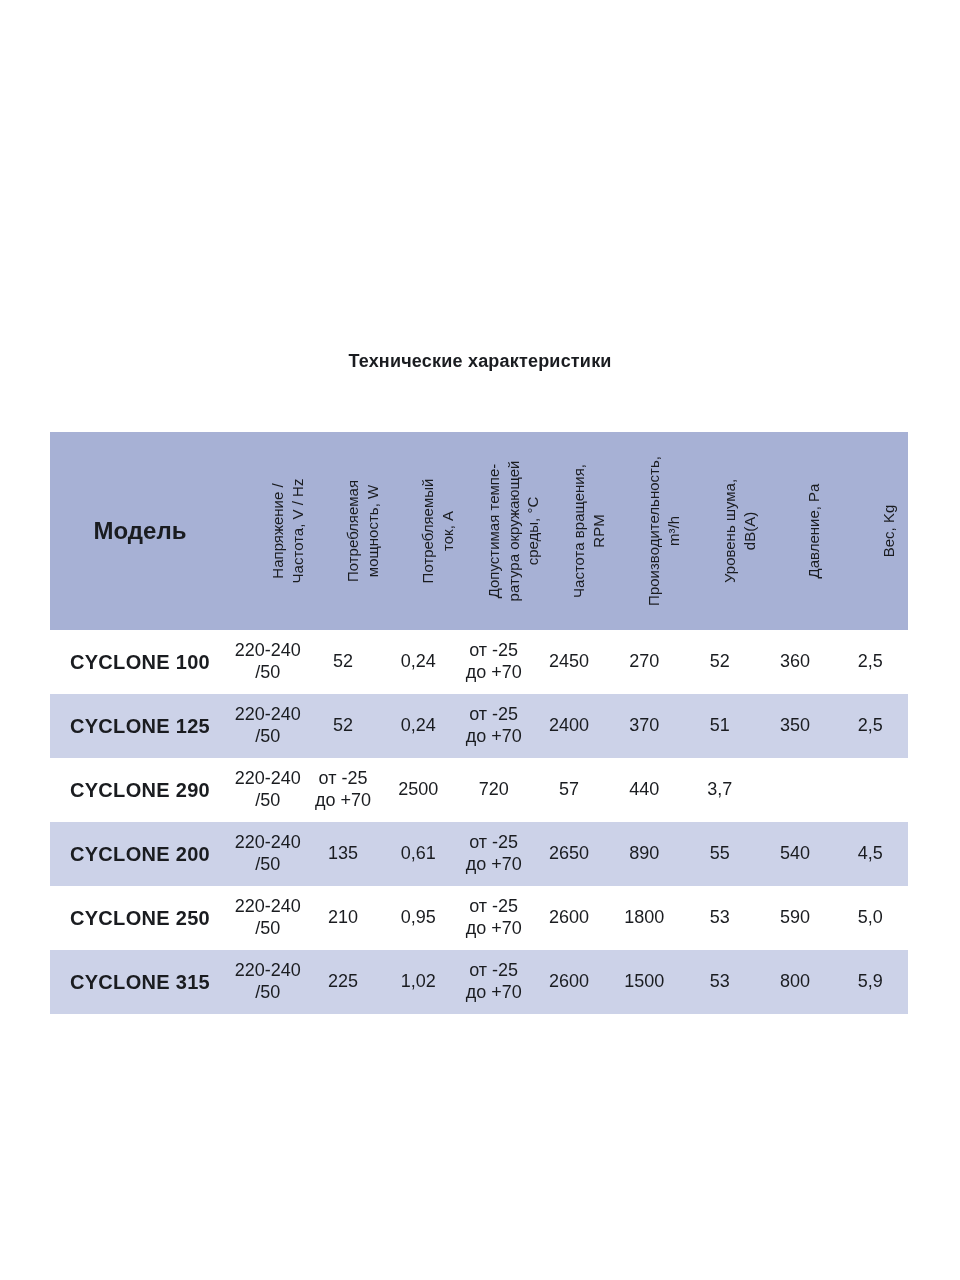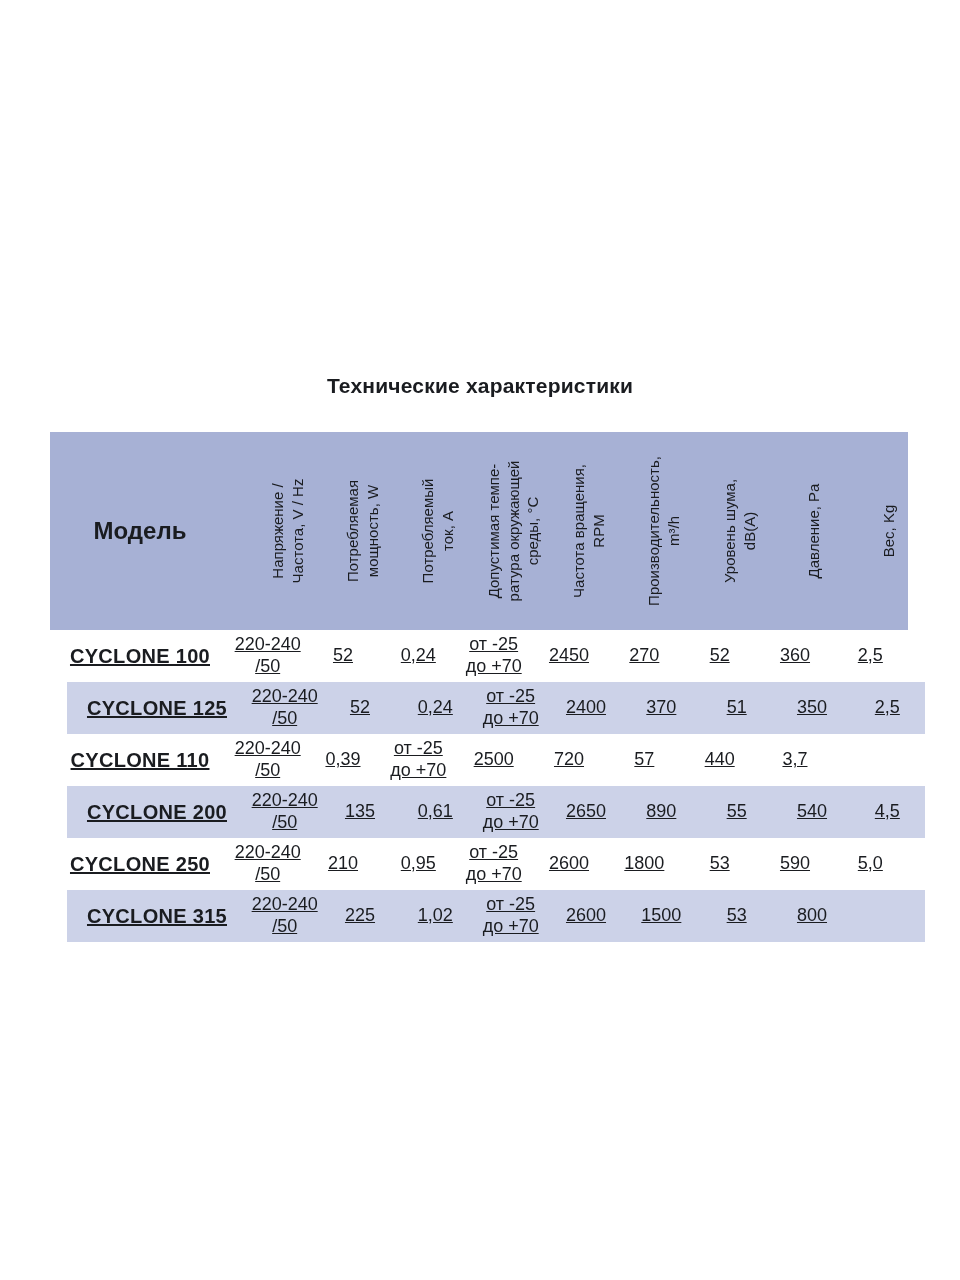--- a/index.html
+++ b/index.html
@@ -6,44 +6,44 @@
   .page{
     position:relative;
     width:960px;height:1280px;
     background:#ffffff;
     font-family:"Liberation Sans", sans-serif;
     color:var(--text,#1a1c20);
     overflow:hidden;
   }
   .title{
     position:absolute;
-    top:374px;left:0;width:100%;
+    top:351px;left:0;width:100%;
     margin:0;
     text-align:center;
-    font-size:21px;
+    font-size:18px;
     font-weight:700;
     letter-spacing:0.2px;
   }
   .spec-table{
     position:absolute;
     top:432px;left:50px;
     width:858px;
   }
   .trow{
     display:grid;
     grid-template-columns:180px repeat(9,1fr);
     width:100%;
   }
   .header-row{
     height:198px;
     background:var(--header-bg,#a7b1d5);
     gap:38px;
   }
-  .data-row{height:52px;background:#ffffff;text-decoration:underline;}
-  .data-row.alt{background:var(--alt-bg,#ccd2e8);margin-left:17px;}
+  .data-row{height:64px;background:#ffffff;}
+  .data-row.alt{background:var(--alt-bg,#ccd2e8);}
   .cell{
     display:flex;
     align-items:center;
     justify-content:center;
     text-align:center;
     white-space:pre;
     line-height:1.25;
   }
   .model-header{
     font-size:24px;
@@ -124,24 +124,23 @@
       <div class="cell value-cell">от -25
 до +70</div>
       <div class="cell value-cell">2400</div>
       <div class="cell value-cell">370</div>
       <div class="cell value-cell">51</div>
       <div class="cell value-cell">350</div>
       <div class="cell value-cell">2,5</div>
     </div>
 
     <div class="trow data-row">
-      <div class="cell model-cell">CYCLONE 110</div>
+      <div class="cell model-cell">CYCLONE 290</div>
       <div class="cell value-cell">220-240
 /50</div>
-      <div class="cell value-cell">0,39</div>
       <div class="cell value-cell">от -25
 до +70</div>
       <div class="cell value-cell">2500</div>
       <div class="cell value-cell">720</div>
       <div class="cell value-cell">57</div>
       <div class="cell value-cell">440</div>
       <div class="cell value-cell">3,7</div>
     </div>
 
     <div class="trow data-row alt">
@@ -179,16 +178,17 @@
       <div class="cell value-cell">220-240
 /50</div>
       <div class="cell value-cell">225</div>
       <div class="cell value-cell">1,02</div>
       <div class="cell value-cell">от -25
 до +70</div>
       <div class="cell value-cell">2600</div>
       <div class="cell value-cell">1500</div>
       <div class="cell value-cell">53</div>
       <div class="cell value-cell">800</div>
+      <div class="cell value-cell">5,9</div>
     </div>
 
   </div>
 </div>
 
 </body></html>

